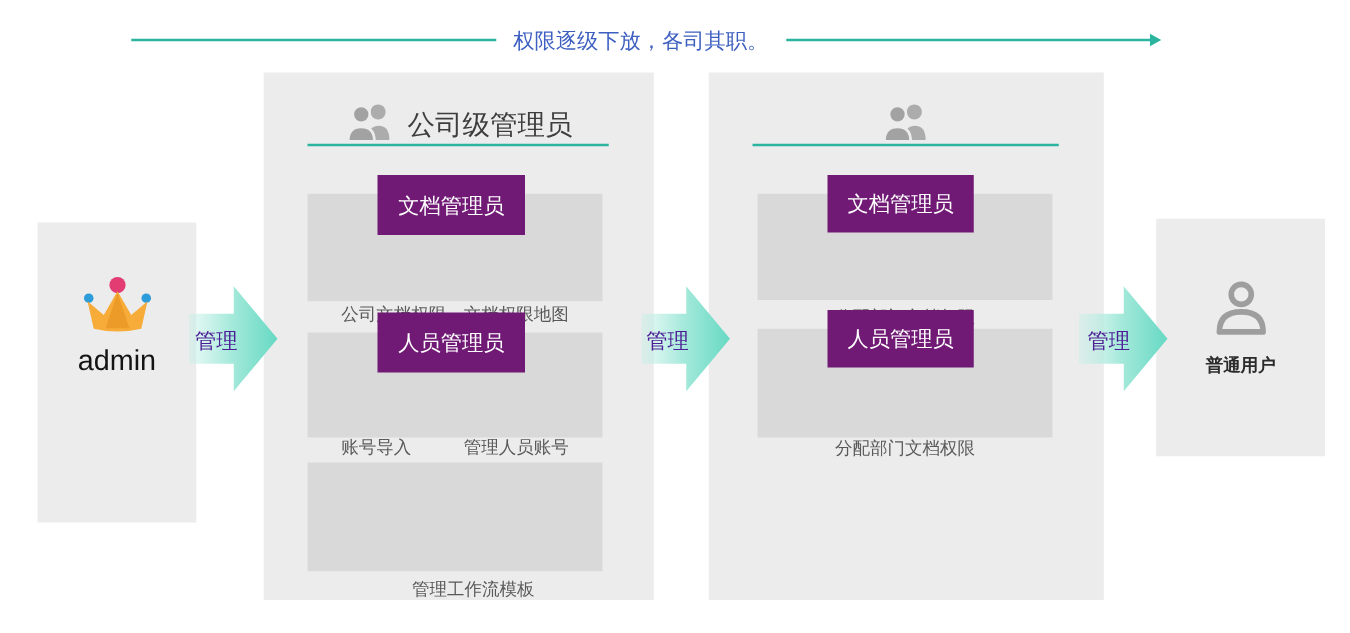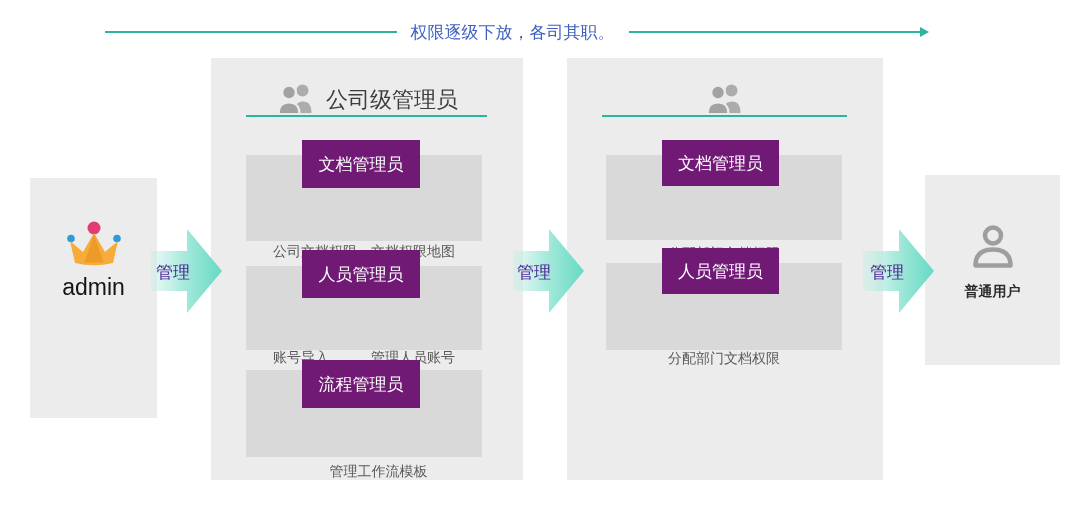--- a/index.html
+++ b/index.html
@@ -102,21 +102,20 @@
         <div>职位管理</div>
       </div>
     </div>
     <div class="chip cb2">人员管理员</div>
 
     <div class="panel cp3">
       <div class="panel-text">
         <div>管理工作流模板</div>
       </div>
     </div>
-    <div class="chip cb3">流程管理员</div>
   </div>
 
   <div class="gray-box dept-box">
     <div class="box-header">
       <span>
         <svg width="40" height="33" viewBox="0 0 40 33">
           <circle cx="26.5" cy="8.5" r="6" fill="#ACACAC"></circle>
           <path d="M18.5 31 Q18.5 19.5 27 19.5 Q35.5 19.5 35.5 31 Z" fill="#ACACAC"></path>
           <circle cx="13" cy="10.5" r="6.8" fill="#A2A2A2" stroke="#ECECEC" stroke-width="2.2"></circle>
           <path d="M2.5 32 Q2.5 20.5 13 20.5 Q23.5 20.5 23.5 32 Z" fill="#A2A2A2" stroke="#ECECEC" stroke-width="2.2"></path>

